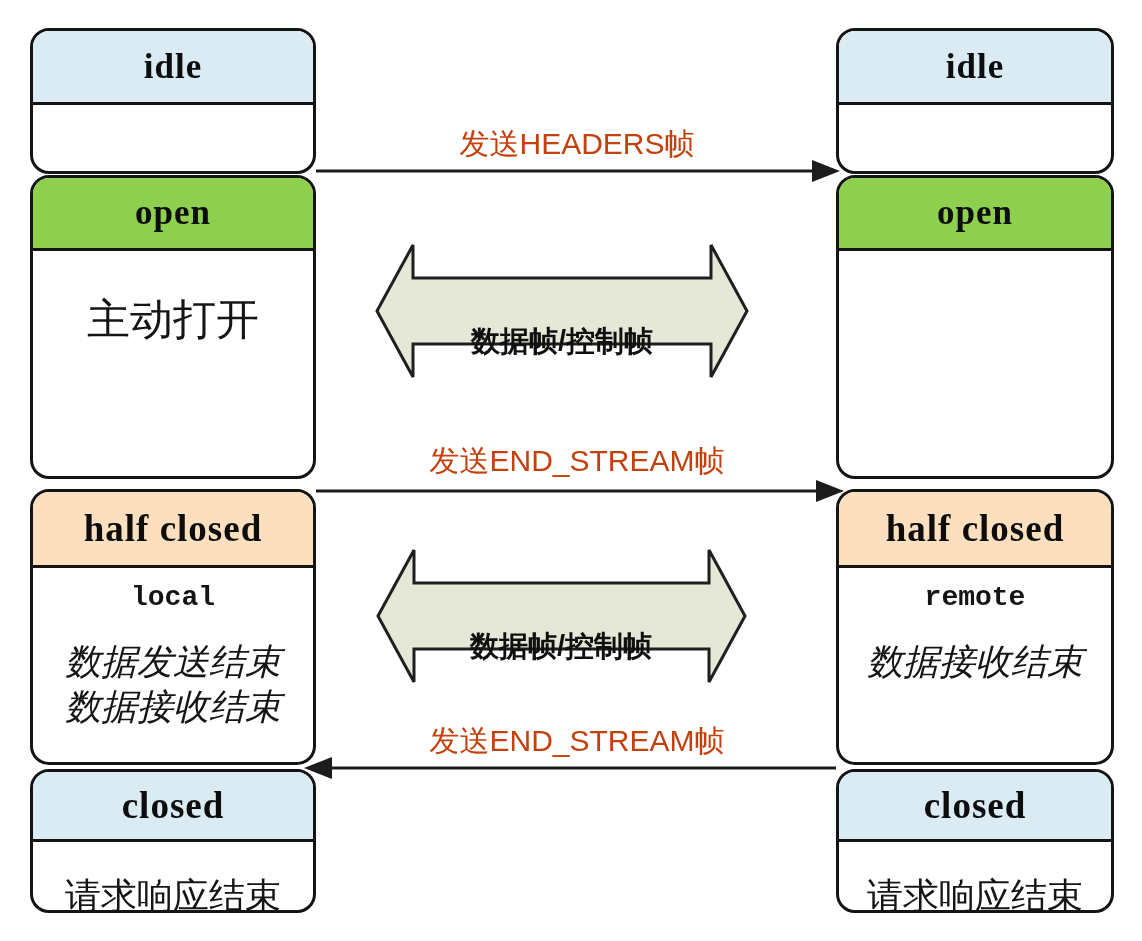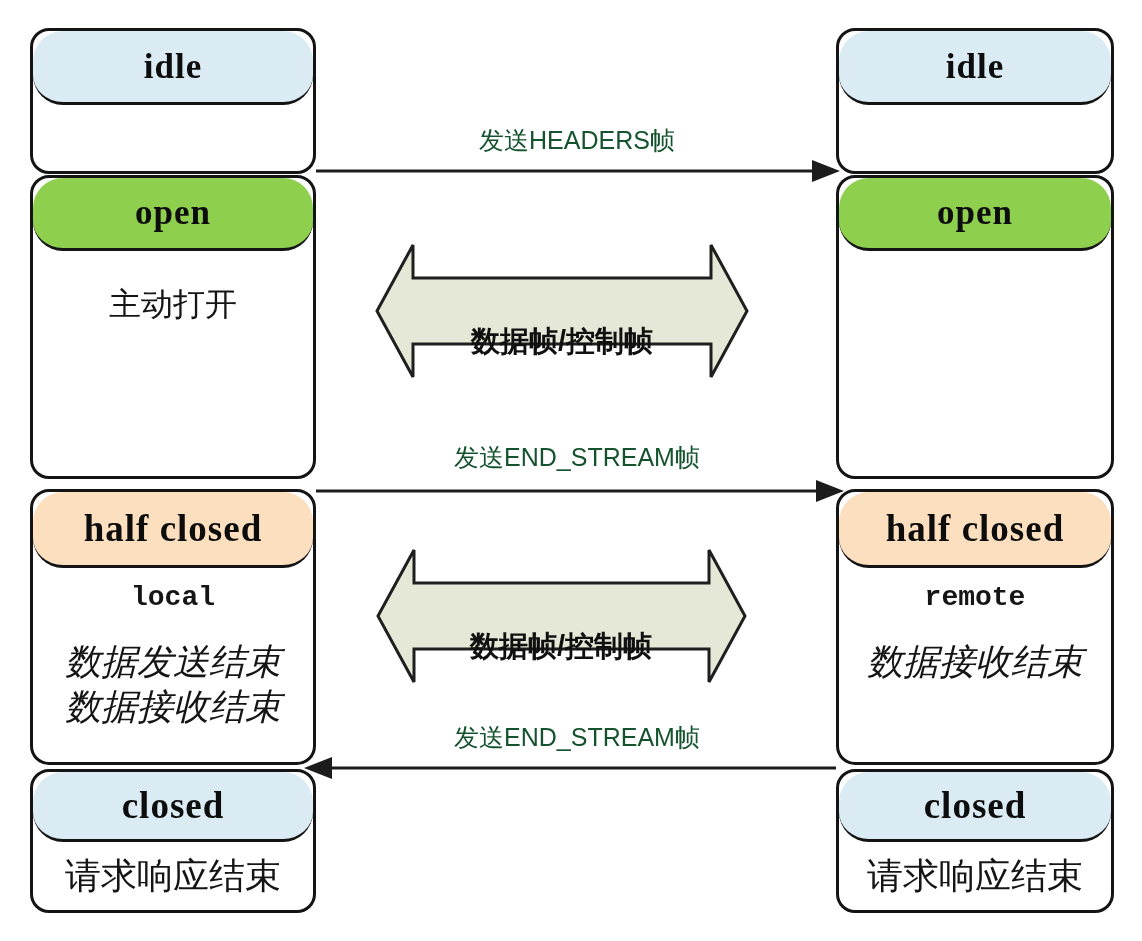--- a/index.html
+++ b/index.html
@@ -22,47 +22,46 @@
   .col-left{left:30px;width:286px;}
   .col-right{left:836px;width:278px;}
   .state-header{
     box-sizing:border-box;
     border-bottom:3px solid var(--border, #141414);
     display:flex;align-items:center;justify-content:center;
     font-family:"Liberation Serif", serif;
     font-weight:bold;
     color:#0d0d0d;
     letter-spacing:1px;
-    border-radius:30px;
   }
   .hdr-idle{background:var(--idle-header,#daebf4);height:74px;font-size:35px;}
   .hdr-open{background:var(--open-header,#8ed04e);height:73px;font-size:35px;}
   .hdr-half{background:var(--half-closed-header,#fcdfbe);height:76px;font-size:37px;}
   .hdr-closed{background:var(--closed-header,#daebf4);height:70px;font-size:37px;}
   .state-body{
     box-sizing:border-box;
     display:flex;flex-direction:column;align-items:center;
     color:#151515;
   }
-  .body-open{padding-top:32px;font-size:32px;font-family:Liberation Mono, monospace;}
+  .body-open{padding-top:40px;font-size:43px;font-family:Liberation Mono, monospace;}
   .body-half{padding-top:14px;}
   .sub-mono{
     font-family:"Liberation Mono", monospace;
     font-size:28px;
     font-weight:bold;
     margin-bottom:26px;
   }
   .half-line{font-size:36px;line-height:45px;font-style:italic;}
-  .body-closed{justify-content:center;font-size:36px;height:68px;}
+  .body-closed{justify-content:center;font-size:36px;height:68px;margin-top:20px;}
   svg.overlay{position:absolute;left:0;top:0;pointer-events:none;}
   .arrow-label{
     position:absolute;
     transform:translateX(-50%);
-    font-size:25px;
-    color:#14532d;
+    font-size:30px;
+    color:#c2410c;
     white-space:nowrap;
   }
   .frames-label{
     position:absolute;
     transform:translate(-50%,-50%);
     font-size:29px;
     font-weight:bold;
     color:#101010;
     white-space:nowrap;
     margin-top:31px;

